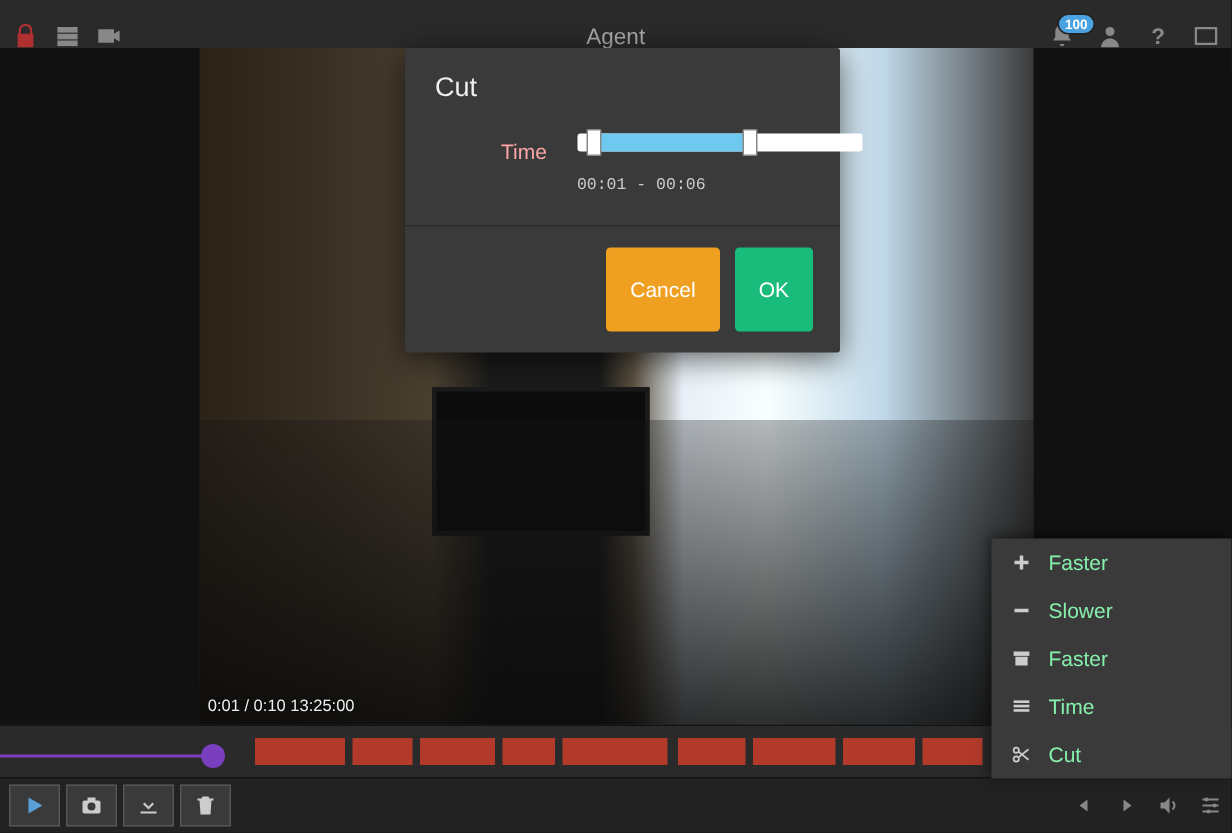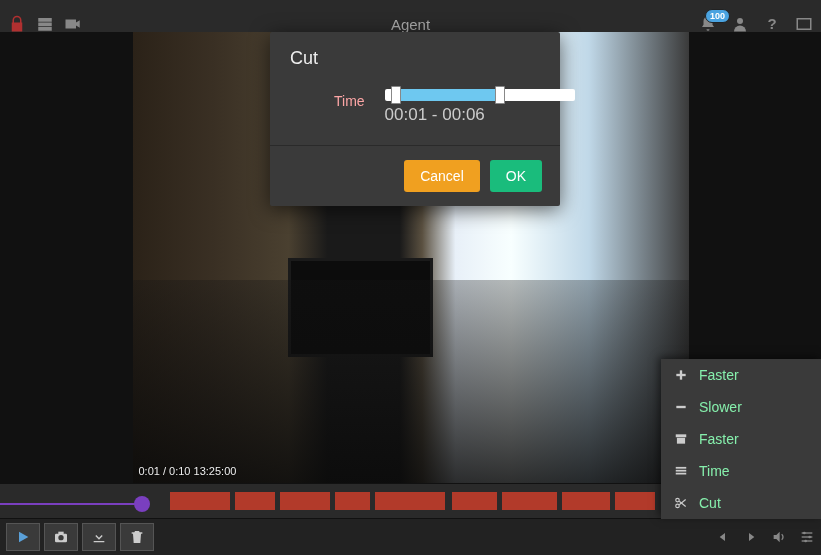--- a/index.html
+++ b/index.html
@@ -127,24 +127,24 @@
     position: relative; height: 12px; background: #fff; border-radius: 2px;
     width: 190px;
   }
   .range-fill {
     position: absolute; top: 0; height: 12px; background: #6ec8f0;
   }
   .range-handle {
     position: absolute; top: -3px; width: 10px; height: 18px; background: #fff;
     border: 1px solid #888; border-radius: 1px;
   }
-  .range-caption { color: #ccc; font-size: 17px; margin-top: 4px; }
+  .range-caption { color: #ccc; font-size: 11px; margin-top: 17px; font-family: Liberation Mono, monospace; }
   .modal-foot { padding: 14px 18px; display: flex; justify-content: flex-end; gap: 10px; }
   .btn {
-    padding: 8px 16px; border: none; border-radius: 3px; font-size: 14px;
+    padding: 20px 16px; border: none; border-radius: 3px; font-size: 14px;
     cursor: pointer; color: #fff;
   }
   .btn-cancel { background: #f0a020; }
   .btn-ok { background: #1abc7c; }
 </style>
 </head>
 <body>
 
 <div class="header">
   <div class="header-left">

